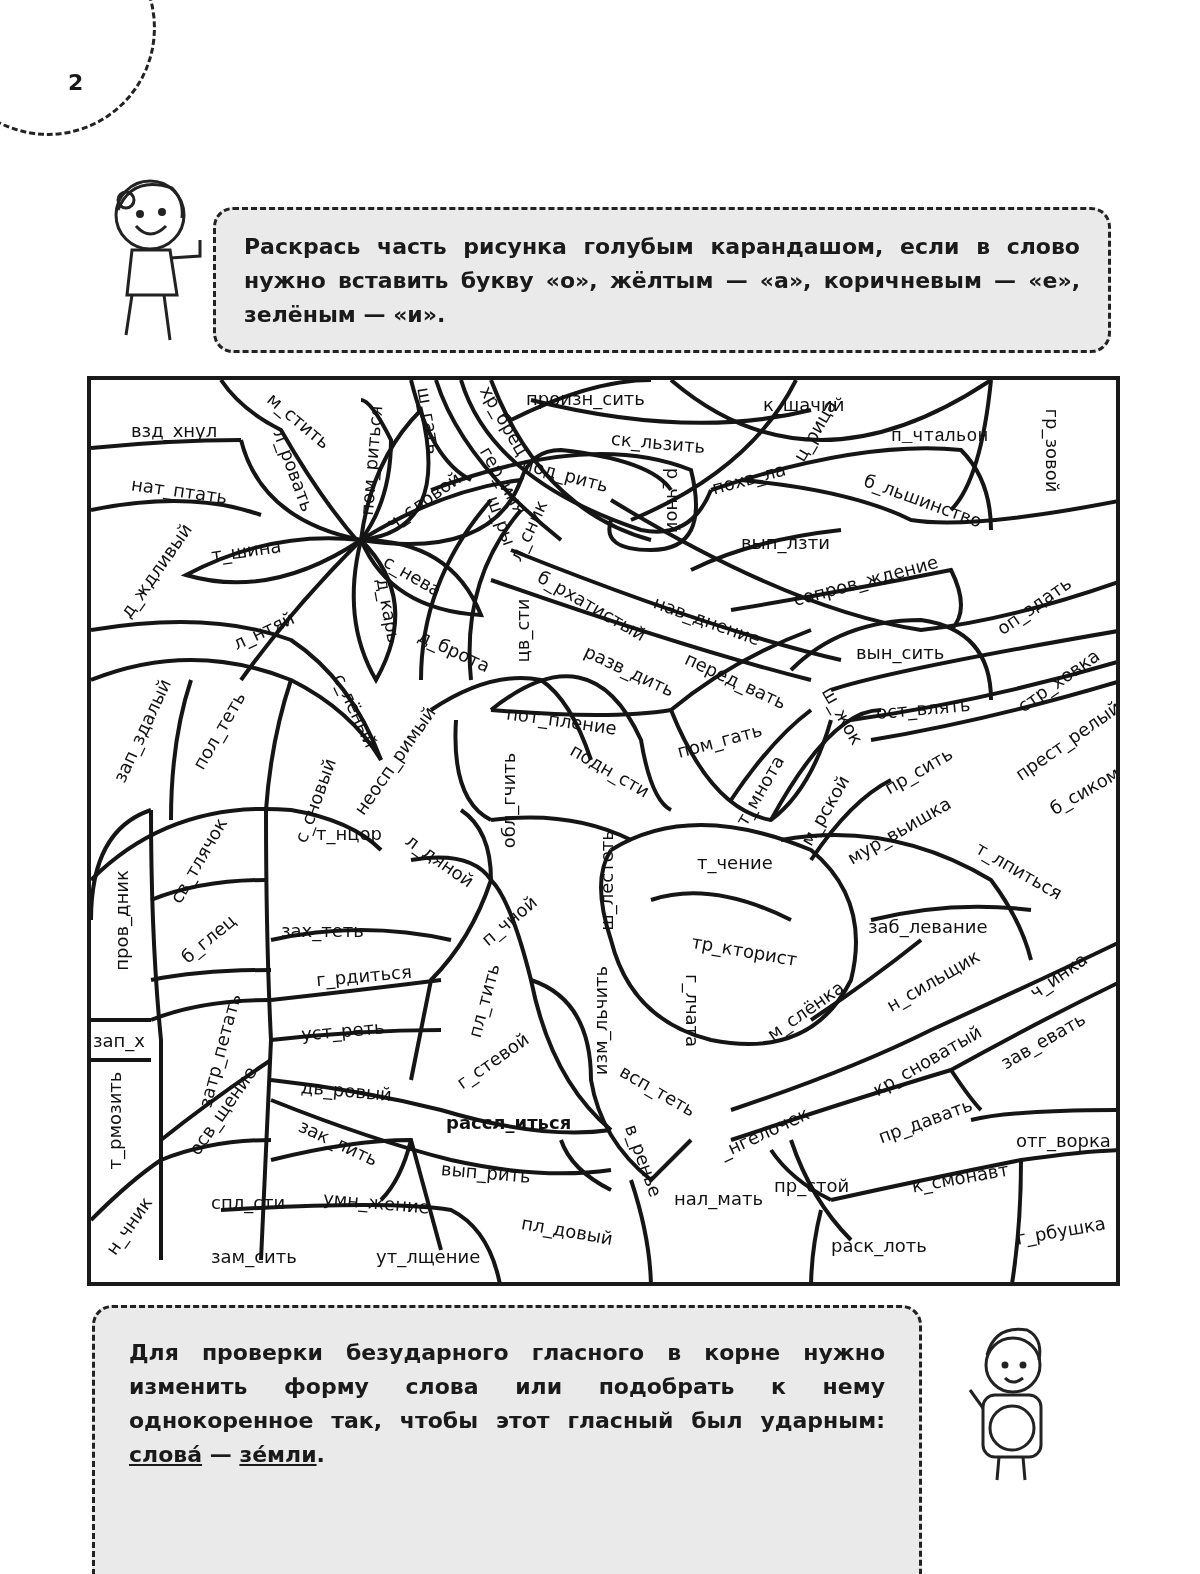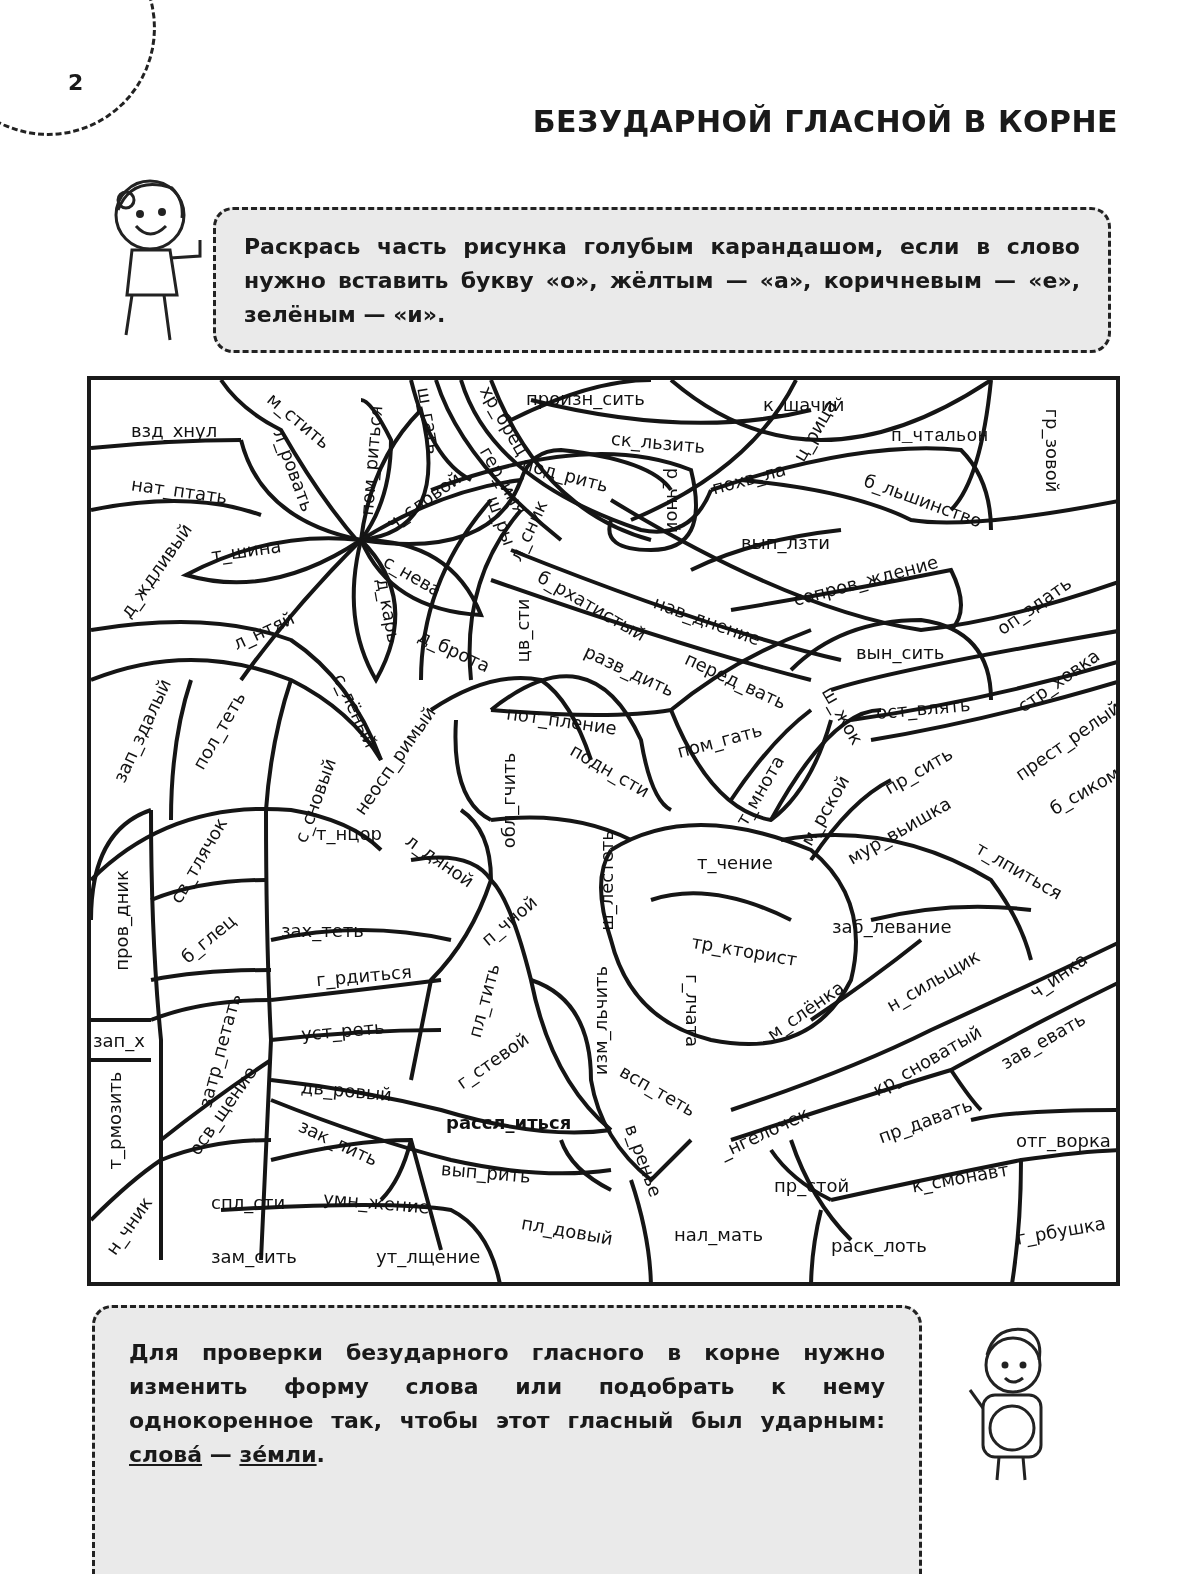--- a/index.html
+++ b/index.html
@@ -24,21 +24,20 @@
   .w { position:absolute; font-size:18px; white-space:nowrap; transform-origin:center center;
        font-family:"DejaVu Sans", sans-serif; color:#111; }
 </style>
 </head>
 <body>
 
 <div class="page-corner"></div>
 <div class="page-number">2</div>
 
 <div class="title">
-  <span>БЕЗУДАРНОЙ ГЛАСНОЙ В КОРНЕ</span>
 </div>
 
 <svg class="girl" viewBox="0 0 120 185" fill="none" stroke="#222" stroke-width="3">
   <circle cx="58" cy="45" r="34"></circle>
   <path d="M26 40 Q40 5 80 18 Q92 30 90 48"></path>
   <circle cx="34" cy="30" r="8"></circle>
   <circle cx="48" cy="44" r="2.5" fill="#222"></circle>
   <circle cx="70" cy="42" r="2.5" fill="#222"></circle>
   <path d="M44 56 Q58 72 74 56"></path>
   <path d="M40 80 L35 125 L85 125 L78 80 Z"></path>
@@ -199,21 +198,21 @@
       <div class="w" style="left: 310px; top: 470px; transform: rotate(35deg);">л_дяной</div>
       <div class="w" style="left: 750px; top: 440px; transform: rotate(-30deg);">мур_вьишка</div>
       <div class="w" style="left: -20px; top: 530px; transform: rotate(-90deg);">пров_дник</div>
       <div class="w" style="left: 60px; top: 470px; transform: rotate(-60deg);">св_тлячок</div>
       <div class="w" style="left: 465px; top: 490px; transform: rotate(-90deg);">ш_лестеть</div>
       <div class="w" style="left: 590px; top: 472px; transform: rotate(0deg); margin-left: 16px;">т_чение</div>
       <div class="w" style="left: 880px; top: 480px; transform: rotate(30deg);">т_лпиться</div>
       <div class="w" style="left: 385px; top: 530px; transform: rotate(-40deg);">п_чной</div>
       <div class="w" style="left: 190px; top: 540px; transform: rotate(0deg);">зах_теть</div>
       <div class="w" style="left: 85px; top: 548px; transform: rotate(-40deg);">б_глец</div>
-      <div class="w" style="left: 741px; top: 536px; transform: rotate(0deg); text-align: center;">заб_левание</div>
+      <div class="w" style="left: 777px; top: 536px; transform: rotate(0deg); text-align: center;">заб_левание</div>
       <div class="w" style="left: 600px; top: 560px; transform: rotate(10deg);">тр_кторист</div>
       <div class="w" style="left: 225px; top: 585px; transform: rotate(-5deg);">г_рдиться</div>
       <div class="w" style="left: 790px; top: 590px; transform: rotate(-30deg);">н_сильщик</div>
       <div class="w" style="left: 935px; top: 585px; transform: rotate(-35deg);">ч_инка</div>
       <div class="w" style="left: 355px; top: 610px; transform: rotate(-75deg);">пл_тить</div>
       <div class="w" style="left: 455px; top: 630px; transform: rotate(-90deg);">изм_льчить</div>
       <div class="w" style="left: 565px; top: 620px; transform: rotate(90deg);">г_лчата</div>
       <div class="w" style="left: 670px; top: 620px; transform: rotate(-35deg);">м_слёнка</div>
       <div class="w" style="left: 2px; top: 650px; transform: rotate(0deg); text-align: center;">зап_х</div>
       <div class="w" style="left: 210px; top: 640px; transform: rotate(-5deg);">уст_реть</div>
@@ -231,21 +230,21 @@
       <div class="w" style="left: 785px; top: 730px; transform: rotate(-20deg);">пр_давать</div>
       <div class="w" style="left: 925px; top: 750px; transform: rotate(0deg);">отг_ворка</div>
       <div class="w" style="left: 515px; top: 770px; transform: rotate(70deg);">в_ренье</div>
       <div class="w" style="left: 350px; top: 782px; transform: rotate(5deg);">вып_рить</div>
       <div class="w" style="left: 683px; top: 795px; transform: rotate(0deg);">пр_стой</div>
       <div class="w" style="left: 820px; top: 787px; transform: rotate(-10deg);">к_смонавт</div>
       <div class="w" style="left: 5px; top: 835px; transform: rotate(-55deg);">н_чник</div>
       <div class="w" style="left: 120px; top: 812px; transform: rotate(0deg);">спл_сти</div>
       <div class="w" style="left: 232px; top: 812px; transform: rotate(5deg);">умн_жение</div>
       <div class="w" style="left: 430px; top: 840px; transform: rotate(10deg);">пл_довый</div>
-      <div class="w" style="left: 583px; top: 844px; transform: rotate(0deg);">нал_мать</div>
+      <div class="w" style="left: 583px; top: 808px; transform: rotate(0deg);">нал_мать</div>
       <div class="w" style="left: 740px; top: 855px; transform: rotate(0deg);">раск_лоть</div>
       <div class="w" style="left: 925px; top: 840px; transform: rotate(-10deg);">г_рбушка</div>
       <div class="w" style="left: 120px; top: 866px; transform: rotate(0deg);">зам_сить</div>
       <div class="w" style="left: 285px; top: 866px; transform: rotate(0deg);">ут_лщение</div>
     </div>
 </div>
 
 <div class="box box-bottom">
   <span>Для проверки безударного гласного в корне нужно изменить форму слова или подобрать к нему однокоренное так, чтобы этот гласный был ударным: </span><span class="u">слова́</span><span> — </span><span class="u">зе́мли</span><span>.</span>
 </div>

